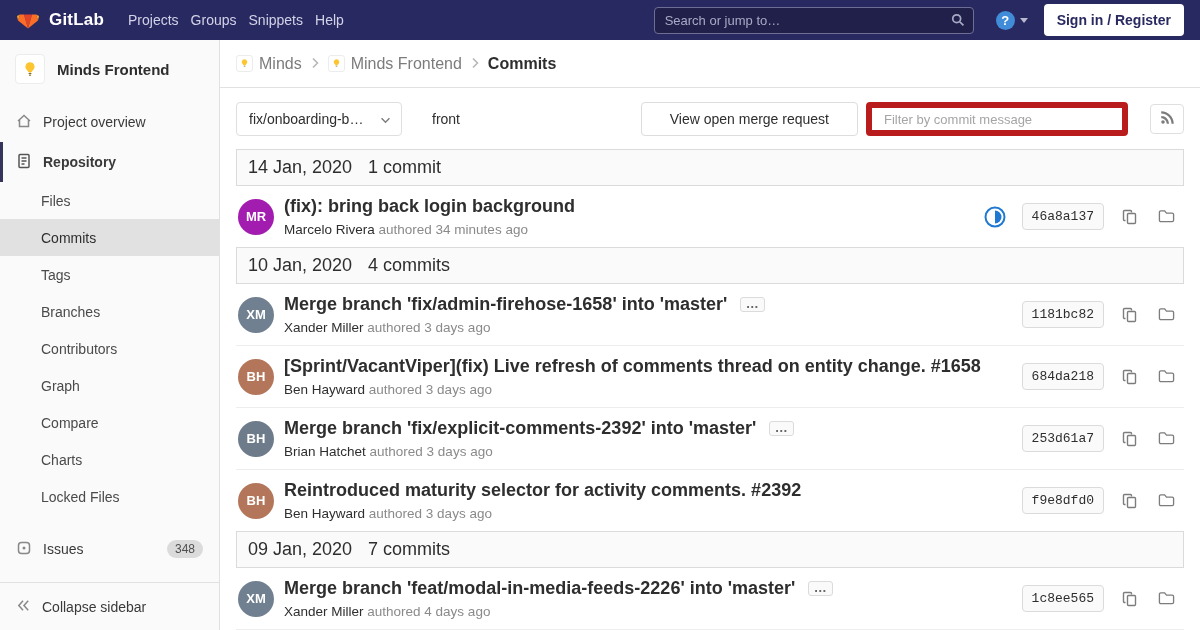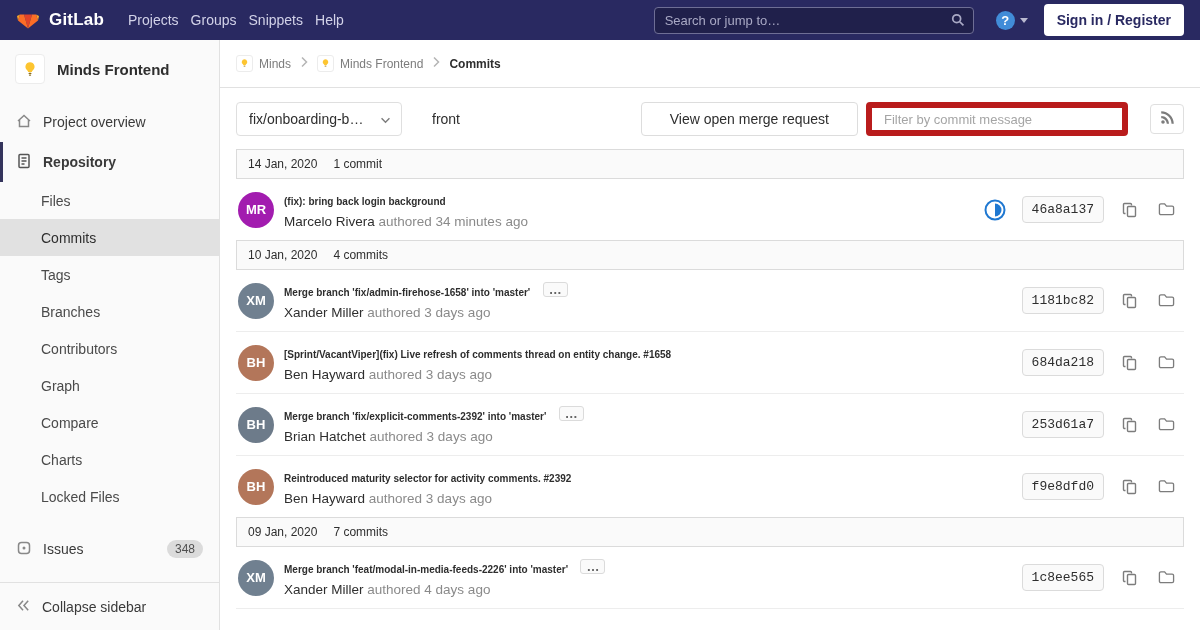--- a/index.html
+++ b/index.html
@@ -44,21 +44,21 @@
   .issues-item { margin-top:14px; }
   .badge { margin-left:auto; background:#dbdbdb; color:#4f4f4f; font-size:12px;
     border-radius:10px; padding:2px 8px;text-align:right; }
   .collapse-row { position:absolute; bottom:0; left:0; right:0; height:48px;
     border-top:1px solid #e1e1e1; display:flex; align-items:center; gap:11px;
     padding:0 16px; color:#3a3a3a; font-size:14px; cursor:pointer; background:#fafafa; }
 
   
   .main { position:absolute; top:40px; left:220px; right:0; bottom:0; background:#fff; overflow:hidden; }
   .breadcrumb { height:48px; border-bottom:1px solid #e1e1e1; display:flex;
-    align-items:center; padding:0 16px; gap:9px; font-size:12px; color:#7c7c7c; }
+    align-items:center; padding:0 16px; gap:9px; font-size:16px; color:#7c7c7c; }
   .crumb { display:flex; align-items:center; gap:6px; }
   .crumb a { color:#7c7c7c; text-decoration:none; cursor:pointer; }
   .crumb-avatar { width:17px; height:17px; border-radius:3px; background:#fff;
     border:1px solid #ececec; display:flex; align-items:center; justify-content:center; }
   .crumb-current { color:#2e2e2e; font-weight:bold; }
 
   .toolbar { display:flex; align-items:center; padding:14px 16px 12px; }
   .branch-dd { width:166px; height:34px; border:1px solid #dfdfdf; border-radius:4px;
     background:#fff; display:flex; align-items:center; justify-content:space-between;
     padding:0 10px 0 12px; font-size:14px; color:#2e2e2e; cursor:pointer; }
@@ -69,28 +69,28 @@
   .filter-input { margin-left:8px; width:262px; height:34px; border:6px solid #b91c1c;
     border-radius:4px; padding:0 12px; font-size:13px; color:#2e2e2e;
     font-family:"Liberation Sans", sans-serif; }
   .filter-input::placeholder { color:#a5a5a5; }
   .rss-btn { margin-left:22px; width:34px; height:30px; border:1px solid #dfdfdf;
     border-radius:4px; background:#fff; display:flex; align-items:center;
     justify-content:center; cursor:pointer; }
 
   .commits { margin:2px 16px 0; }
   .date-header { background:#fafafa; border:1px solid #dbdbdb; padding:7px 11px;
-    font-size:12px; color:#2e2e2e; display:flex; gap:16px; margin-top:-1px; }
+    font-size:18px; color:#2e2e2e; display:flex; gap:16px; margin-top:-1px; }
   .commit-row { display:flex; align-items:center; height:62px;
     border-bottom:1px solid #ededed; padding:0 8px 0 2px; }
   .avatar { width:36px; height:36px; border-radius:50%; color:#fff; font-size:13px;
     font-weight:bold; display:flex; align-items:center; justify-content:center;
     flex:none; cursor:pointer; background:#888; }
   .commit-main { flex:1; margin-left:10px; min-width:0; }
-  .commit-title { font-size:10px; font-weight:bold; color:#2e2e2e; text-decoration:none; cursor:pointer; }
+  .commit-title { font-size:18px; font-weight:bold; color:#2e2e2e; text-decoration:none; cursor:pointer; }
   .ellipsis-btn { margin-left:8px; border:1px solid #dbdbdb; background:#fafafa;
     border-radius:3px; color:#666; font-weight:bold; height:15px; line-height:6px;
     padding:0 5px; font-size:13px; vertical-align:2px; cursor:pointer; }
   .commit-meta { margin-top:5px; font-size:13.5px; color:#8a8a8a; }
   .commit-meta a { color:#2e2e2e; text-decoration:none; cursor:pointer; }
   .commit-right { display:flex; align-items:center; gap:16px; }
   .pipeline { display:flex; align-items:center; cursor:pointer; }
   .sha { font-family:"Liberation Mono","DejaVu Sans Mono",monospace; font-size:13px;
     color:#2e2e2e; background:#fafafa; border:1px solid #dbdbdb; border-radius:4px;
     padding:5px 9px; cursor:pointer; }

